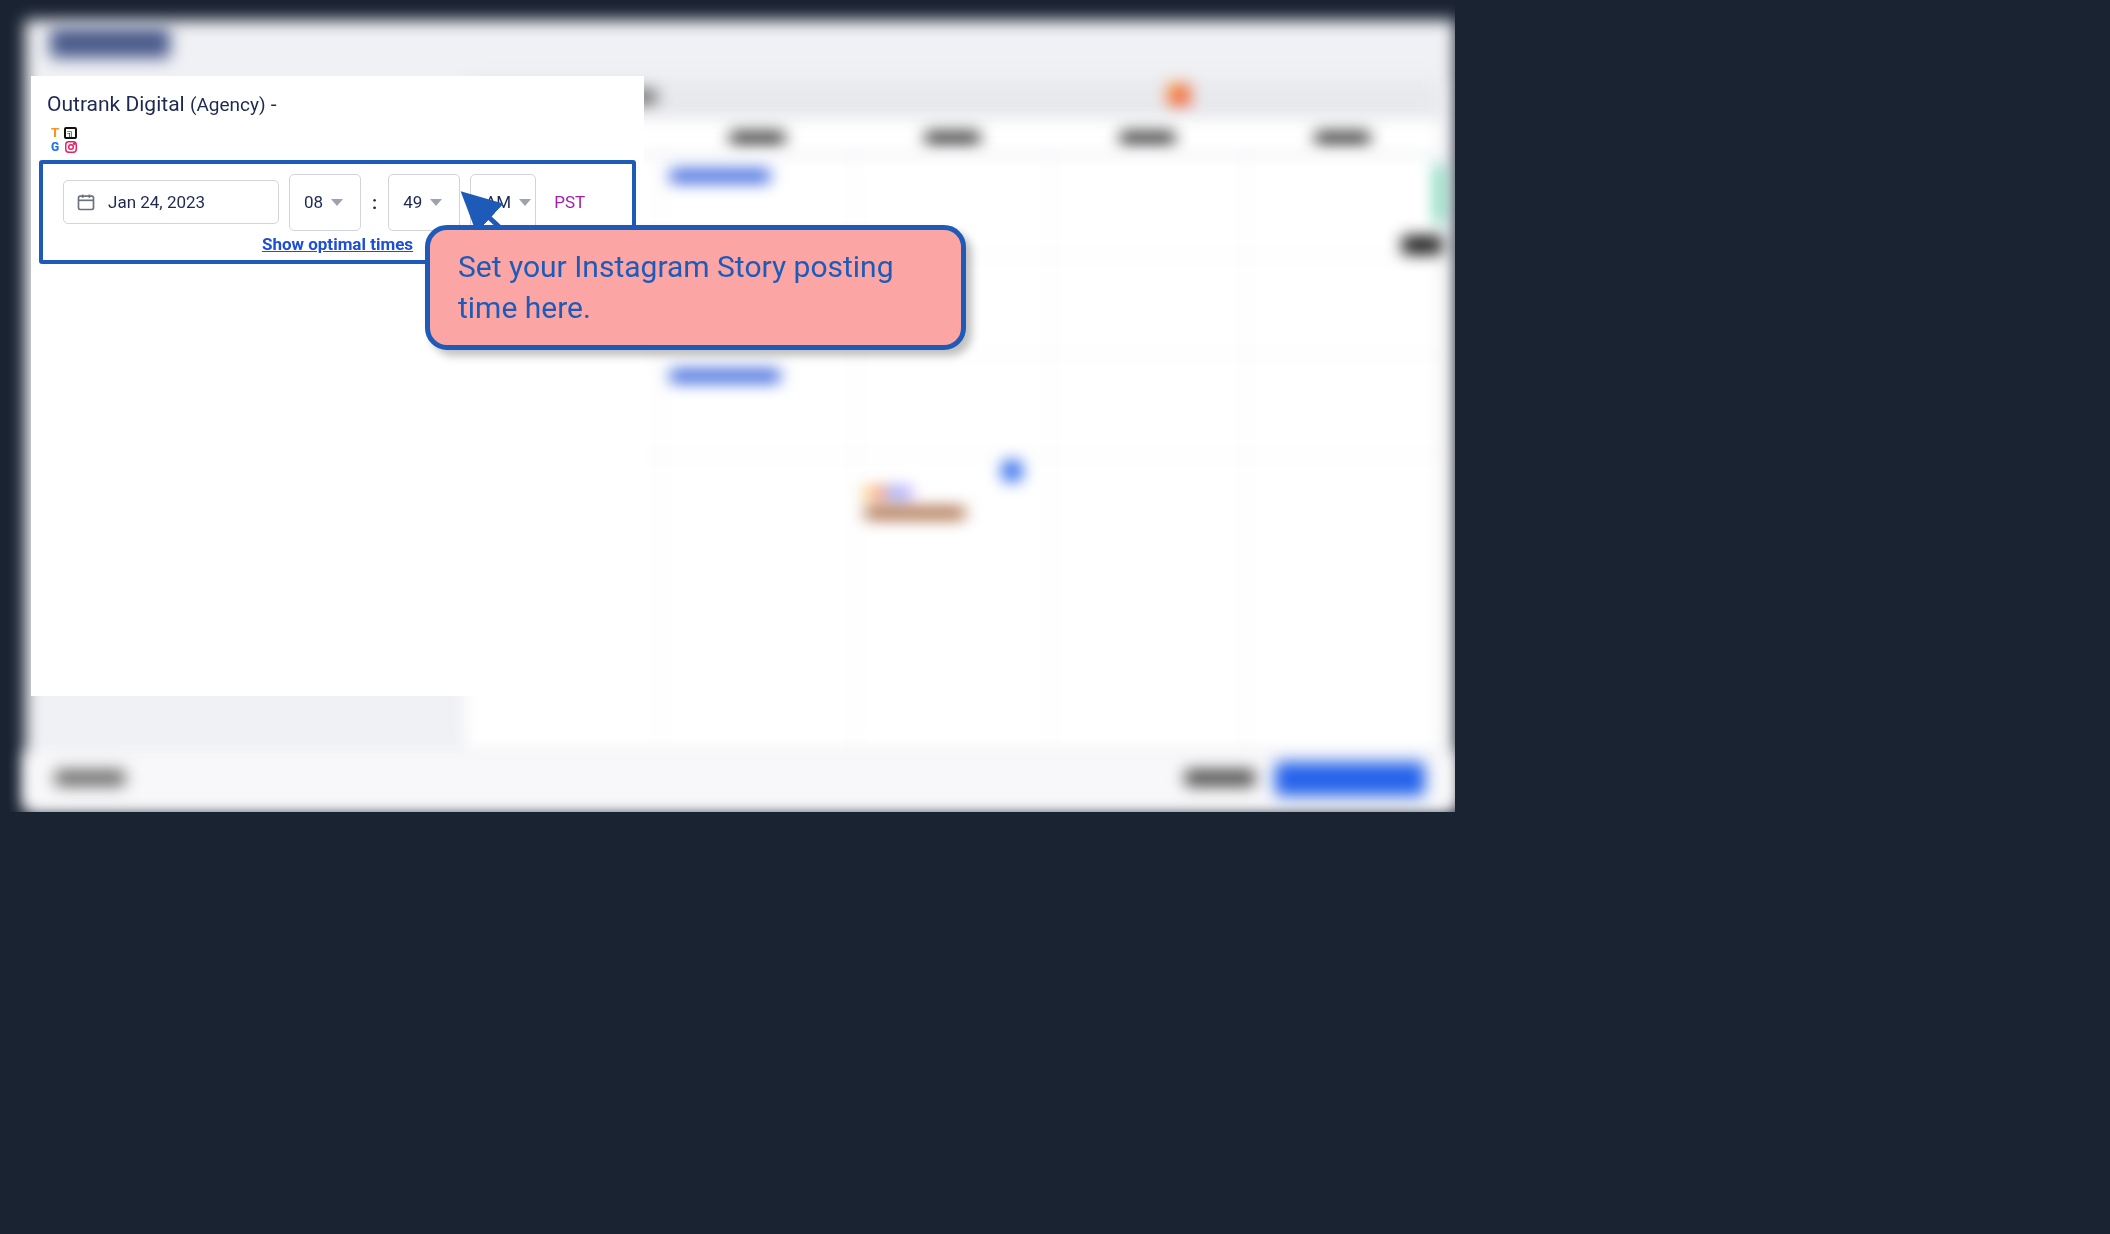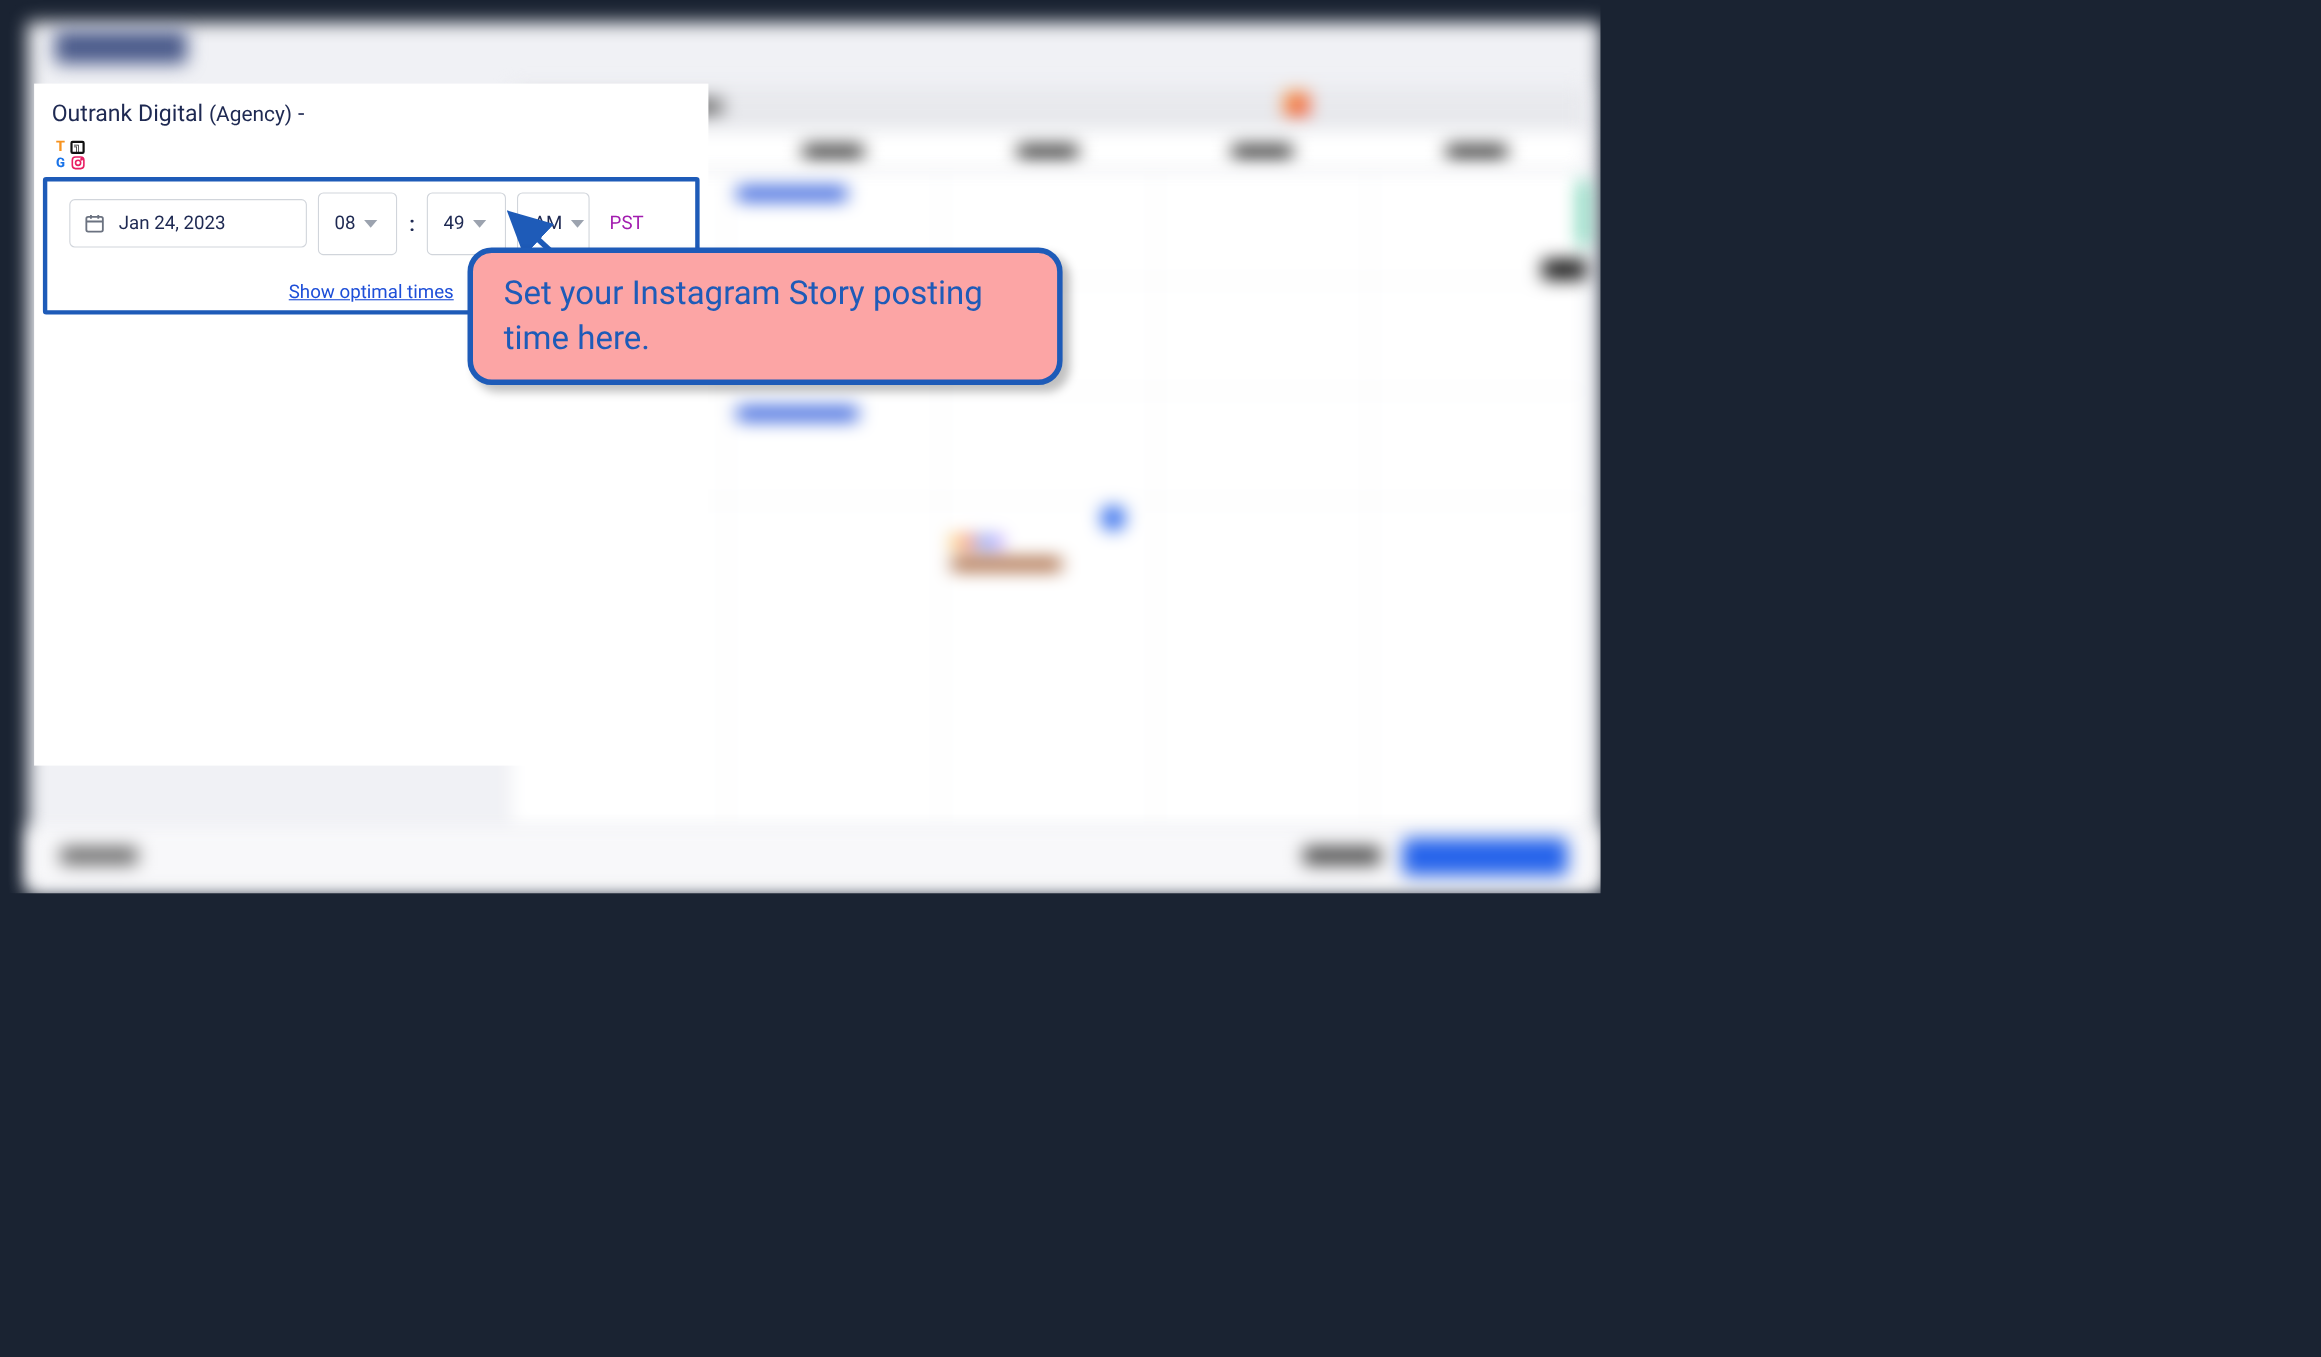--- a/index.html
+++ b/index.html
@@ -212,25 +212,26 @@
   }
   .chevron-down {
     width: 0; height: 0;
     border-left: 6px solid transparent;
     border-right: 6px solid transparent;
     border-top: 7px solid #9ca3af;
   }
   .optimal-link {
     display: block;
     text-align: center;
-    margin-top: 24px;
+    margin-top: 3px;
     font-size: 17px;
     color: #1d4ed8;
     text-decoration: underline;
     cursor: pointer;
+    font-weight: bold;
   }
 
   
   .callout {
     position: absolute;
     top: 225px;
     left: 425px;
     width: 541px;
     height: 125px;
     background: #fca5a5;

